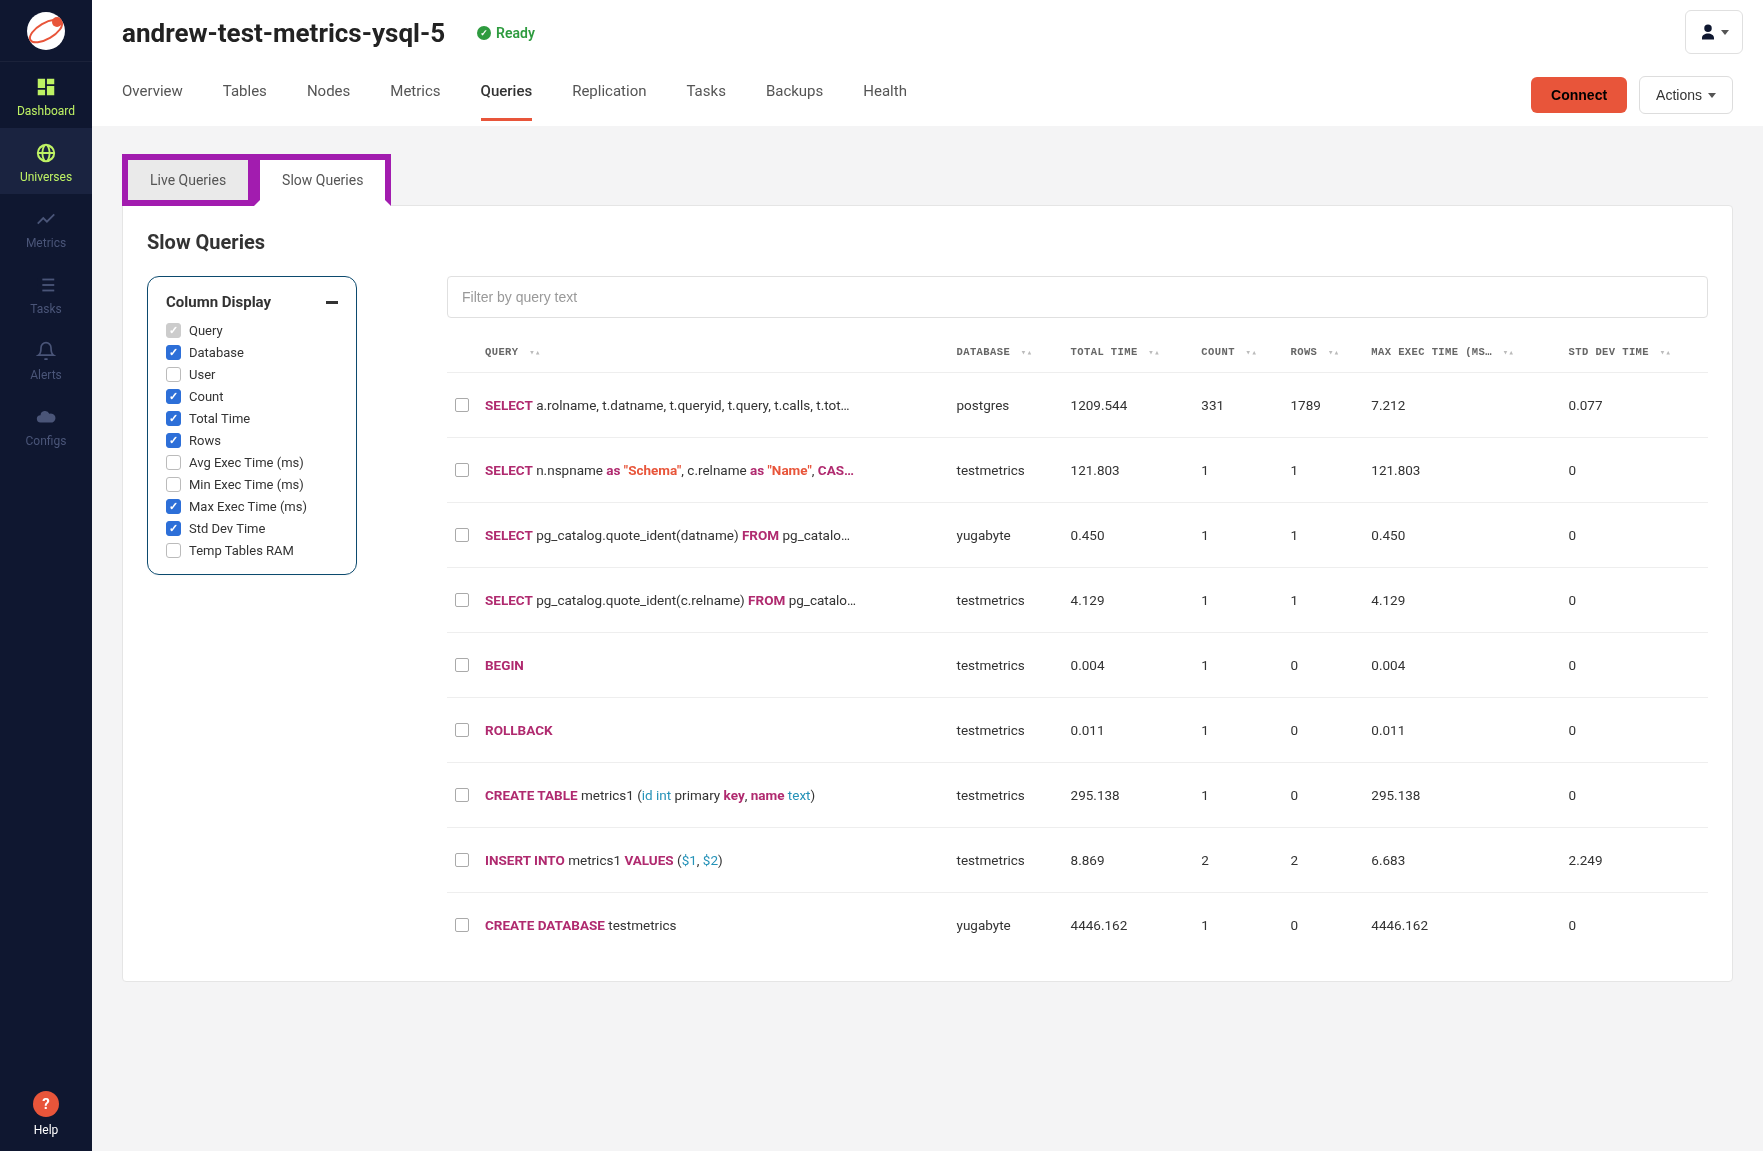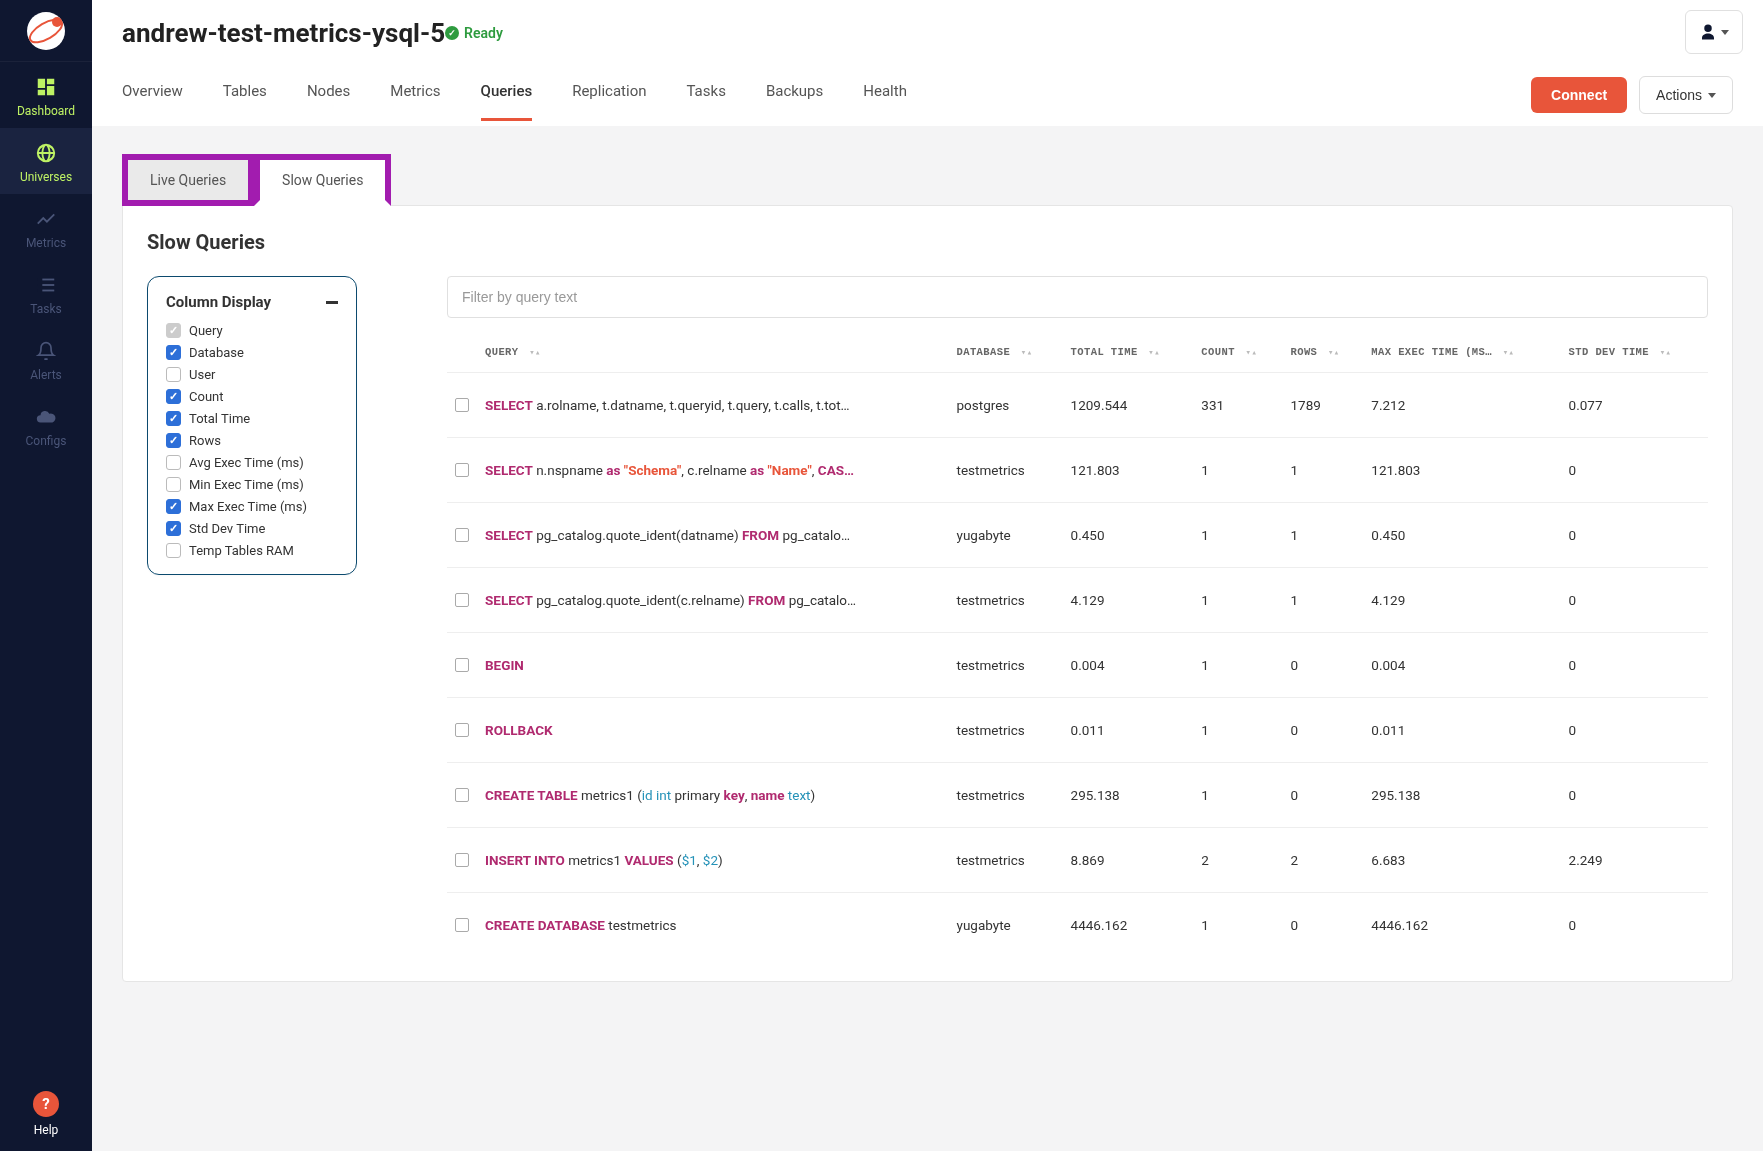--- a/index.html
+++ b/index.html
@@ -18,31 +18,31 @@
 .nav-icon { width: 22px; height: 22px; display: flex; align-items: center; justify-content: center; font-size: 20px; }
 .nav-spacer { flex: 1; }
 .help-item { width: 100%; padding: 14px 0; display: flex; flex-direction: column; align-items: center; gap: 6px; cursor: pointer; font-size: 12px; color: #fff; }
 .help-circle { width: 26px; height: 26px; border-radius: 50%; background: #e8553a; display: flex; align-items: center; justify-content: center; color: #fff; font-weight: bold; font-size: 15px; }
 
 
 .main { flex: 1; display: flex; flex-direction: column; background: #f4f4f5; }
 
 
 .header { background: #fff; padding: 18px 30px 0 30px; position: relative; }
-.header-top { display: flex; align-items: center; gap: 0; }
+.header-top { display: flex; align-items: center; gap: 32px; }
 .page-title { font-size: 26px; font-weight: 700; color: #222; }
 .status-badge { color: #2e9b3f; font-weight: 600; font-size: 14px; display: flex; align-items: center; gap: 5px; }
 .status-dot { width: 14px; height: 14px; border-radius: 50%; background: #2e9b3f; display:inline-flex; align-items:center; justify-content:center; color:#fff; font-size:9px; font-weight:bold;}
 .user-menu { position: absolute; right: 20px; top: 10px; width: 58px; height: 44px; border: 1px solid #e0e0e0; border-radius: 6px; display: flex; align-items: center; justify-content: center; gap: 4px; cursor: pointer; color: #0f1730; }
 
 .tabs { display: flex; gap: 40px; margin-top: 28px; align-items: center; }
 .tab { padding: 0 0 18px 0; cursor: pointer; color: #555; font-size: 15px; border-bottom: 3px solid transparent; }
 .tab.active { border-bottom-color: #e8553a; color: #333; font-weight: 500; }
 .header-actions { margin-left: auto; display: flex; gap: 12px; align-items: center; padding-bottom: 12px; }
-.btn-connect { background: #e8553a; color: #ffffff; border: none; border-radius: 6px; padding: 10px 20px; font-size: 14px; font-weight: 600; cursor: pointer; }
+.btn-connect { background: #e8553a; color: #000000; border: none; border-radius: 6px; padding: 10px 20px; font-size: 14px; font-weight: 600; cursor: pointer; }
 .btn-actions { background: #fff; border: 1px solid #ddd; border-radius: 6px; padding: 10px 16px; font-size: 14px; cursor: pointer; display: flex; align-items: center; gap: 6px; color: #333; text-align: right; }
 
 
 .content { padding: 28px 30px; }
 .subtabs { display: flex; }
 .subtab { padding: 12px 22px; cursor: pointer; background: #eaeaea; border: 6px solid #a21caf; font-size: 14px; color: #555; }
 .subtab.active { background: #fff; border-bottom-color: #fff; }
 .panel { background: #fff; border: 1px solid #e5e5e5; border-radius: 0 4px 4px 4px; padding: 24px; margin-top: -1px; }
 .panel-title { font-size: 20px; font-weight: 700; margin-bottom: 22px; }
 .panel-body { display: flex; gap: 90px; align-items: flex-start; }

